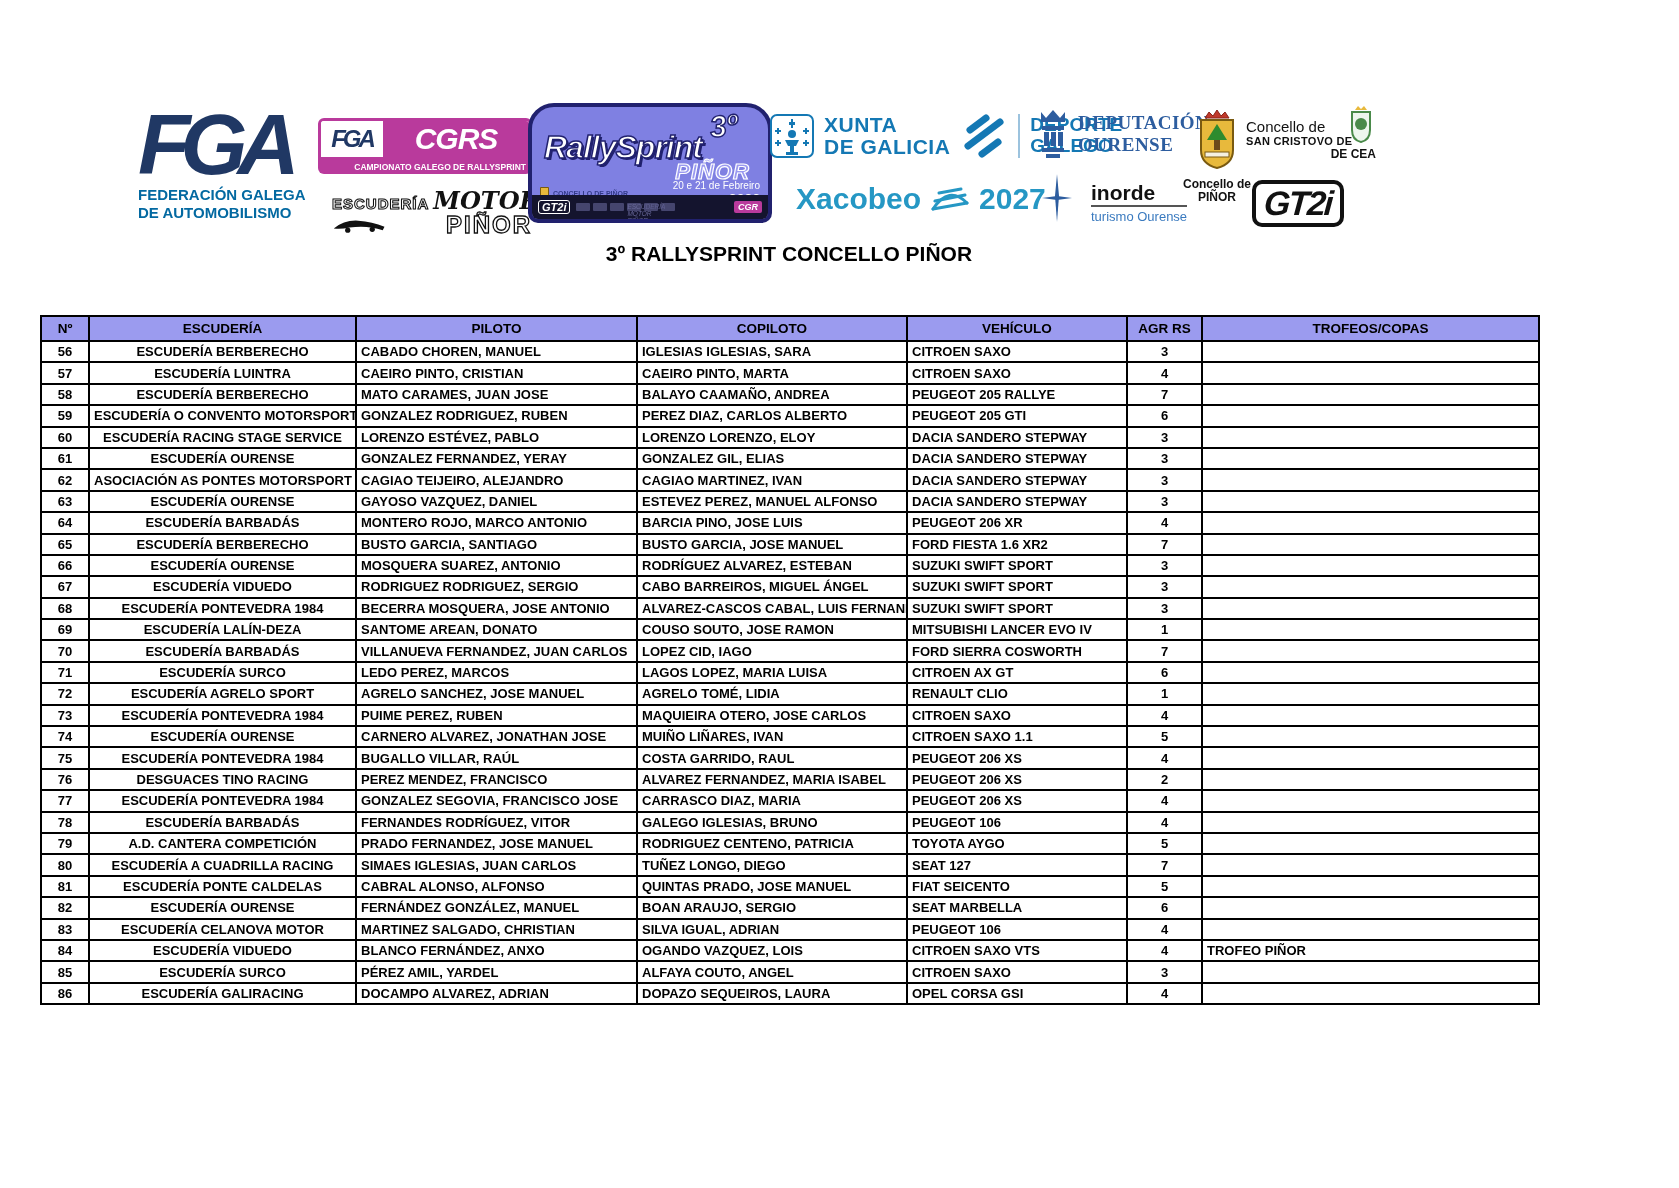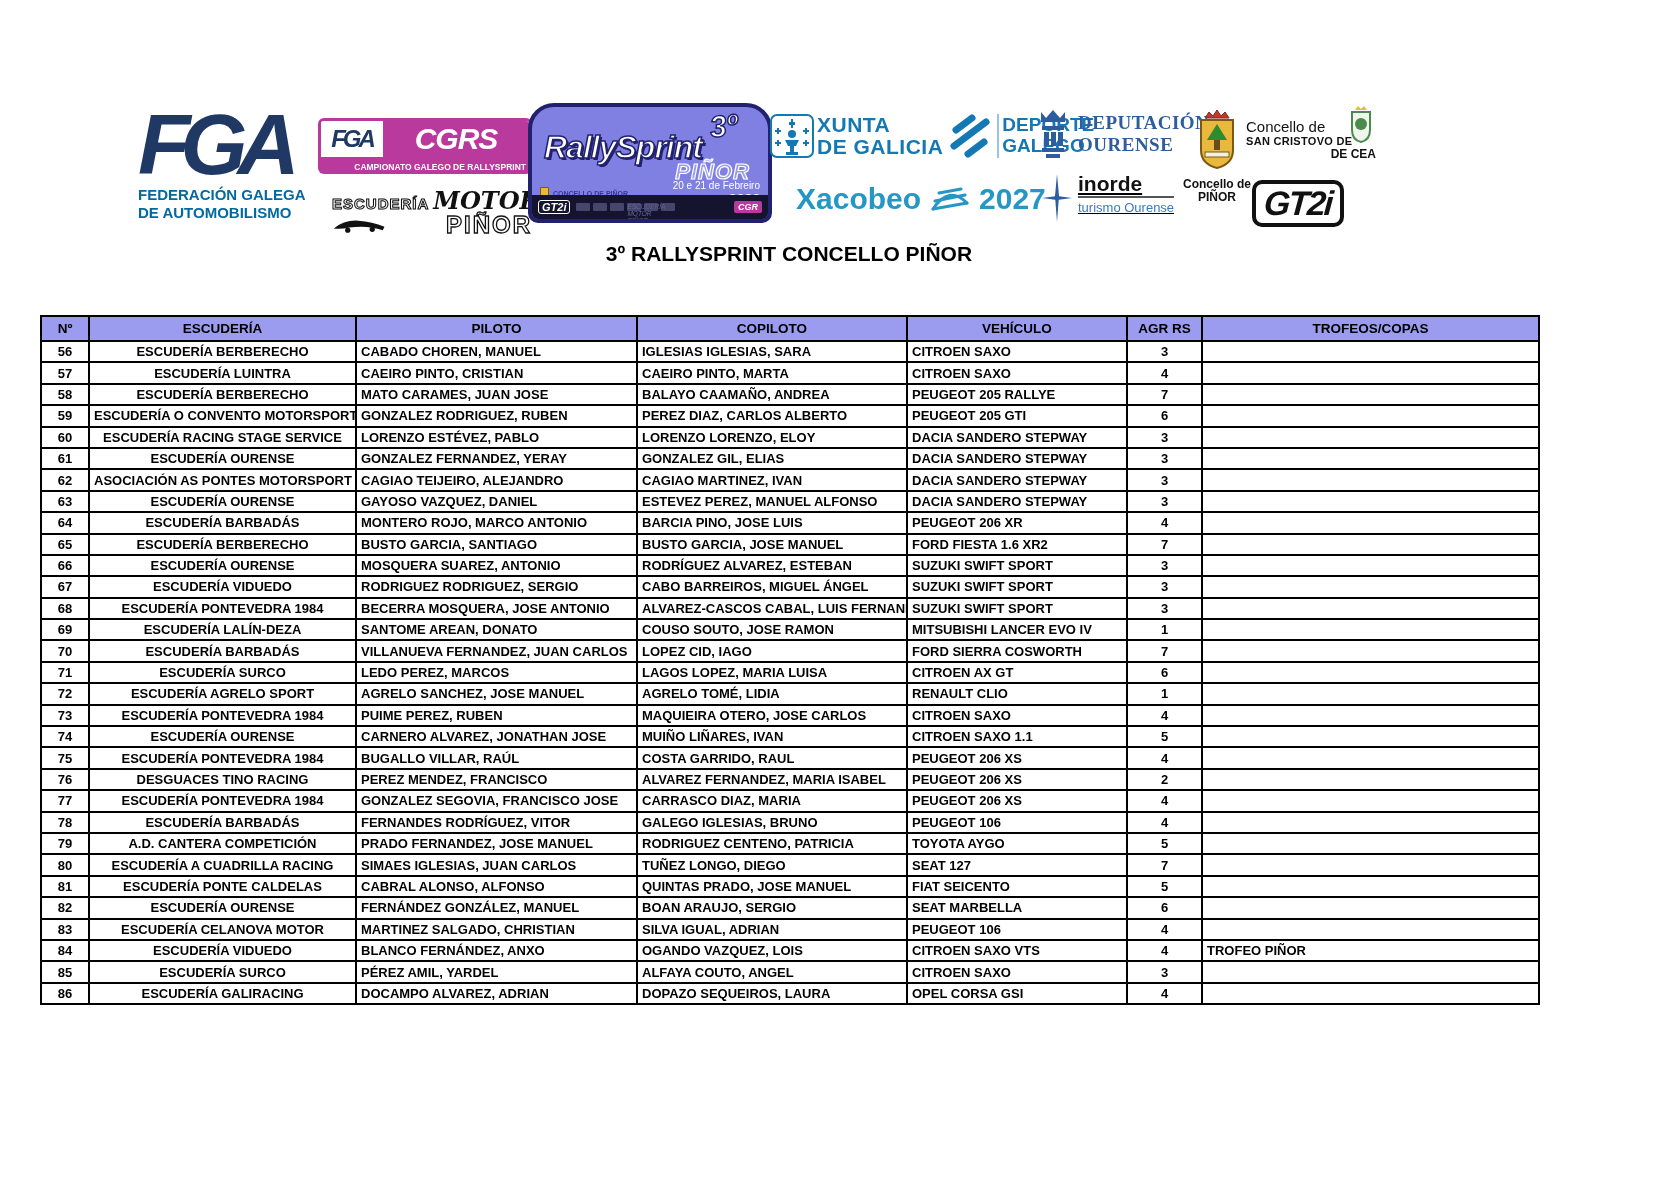--- a/index.html
+++ b/index.html
@@ -54,37 +54,37 @@
                  display:flex; align-items:center; gap:6px; padding:0 6px; }
   .plate-gt2i { color:#fff; font-size:11px; font-weight:900; font-style:italic; border:1px solid #fff;
                 border-radius:3px; padding:0 3px; }
   .plate-spons { flex:1; display:flex; gap:3px; align-items:center; }
   .plate-spons span { display:block; width:14px; height:8px; background:#5a5a8a; border-radius:1px; opacity:.7; }
   .plate-watermark { color:#8c8cc8; font-size:6.5px; font-style:italic; }
   .plate-cgr { background:#b93a9c; color:#fff; font-size:9px; font-weight:800; font-style:italic;
                padding:1px 4px; border-radius:2px; }
 
   
-  .xunta-block { left:770px; top:112px; display:flex; align-items:center; gap:3px; }
+  .xunta-block { left:770px; top:112px; display:flex; align-items:center; gap:10px; }
   .xunta-emblem { width:44px; height:44px; }
   .xunta-text { color:#1478b4; font-size:21px; font-weight:bold; line-height:1.05; letter-spacing:0.5px; }
   .dg-swoosh { width:48px; height:48px; }
   .dg-divider { width:2px; height:44px; background:#9cc3de; }
   .dg-text { color:#1478b4; font-size:19px; font-weight:bold; line-height:1.1; }
 
   
   .xacobeo { left:796px; top:182px; display:flex; align-items:center; gap:8px;
              color:#2597c4; font-size:30px; font-weight:800; }
   .shell { width:42px; height:32px; }
 
   
   .deputacion { left:1036px; top:108px; display:flex; align-items:center; gap:8px; }
   .dep-icon { width:34px; height:52px; }
   .dep-text { color:#2d5d9f; font-size:19px; font-weight:bold; font-family:"Liberation Serif", serif; line-height:1.15; letter-spacing:0.5px; }
-  .inorde { left:1040px; top:172px; display:flex; align-items:flex-start; gap:4px;text-decoration:underline; }
+  .inorde { left:1040px; top:172px; display:flex; align-items:flex-end; gap:17px; }
   .inorde-star { width:34px; height:52px; }
   .inorde-text .n { font-size:21px; font-weight:800; color:#111; border-bottom:2px solid #555; padding-right:30px; }
   .inorde-text .t { font-size:13px; color:#3a7abf; margin-top:2px; }
 
   
   .concello-pinor { left:1182px; top:106px; width:70px; text-align:center; }
   .cp-shield { width:52px; height:66px; }
   .cp-label { font-size:12px; font-weight:bold; color:#111; line-height:1.1; margin-top:2px; }
 
   

